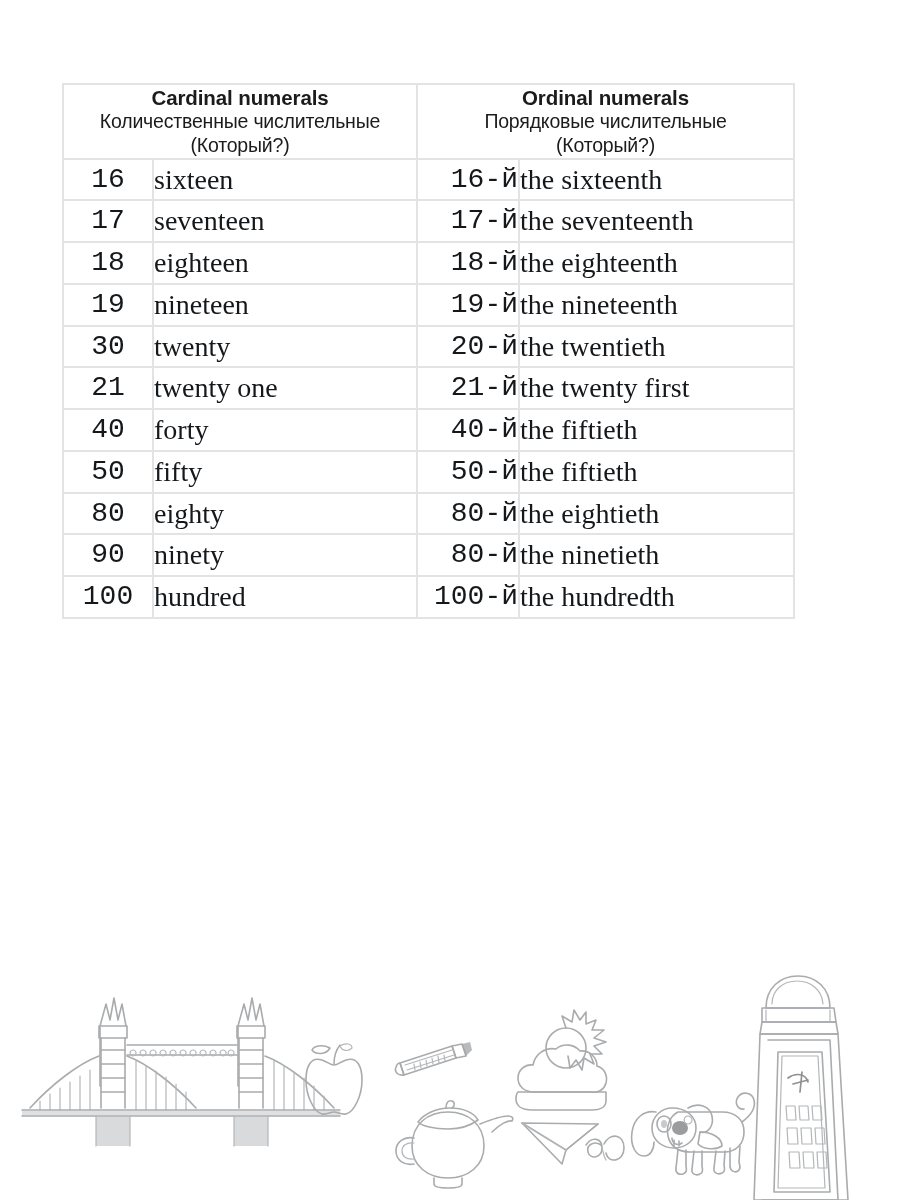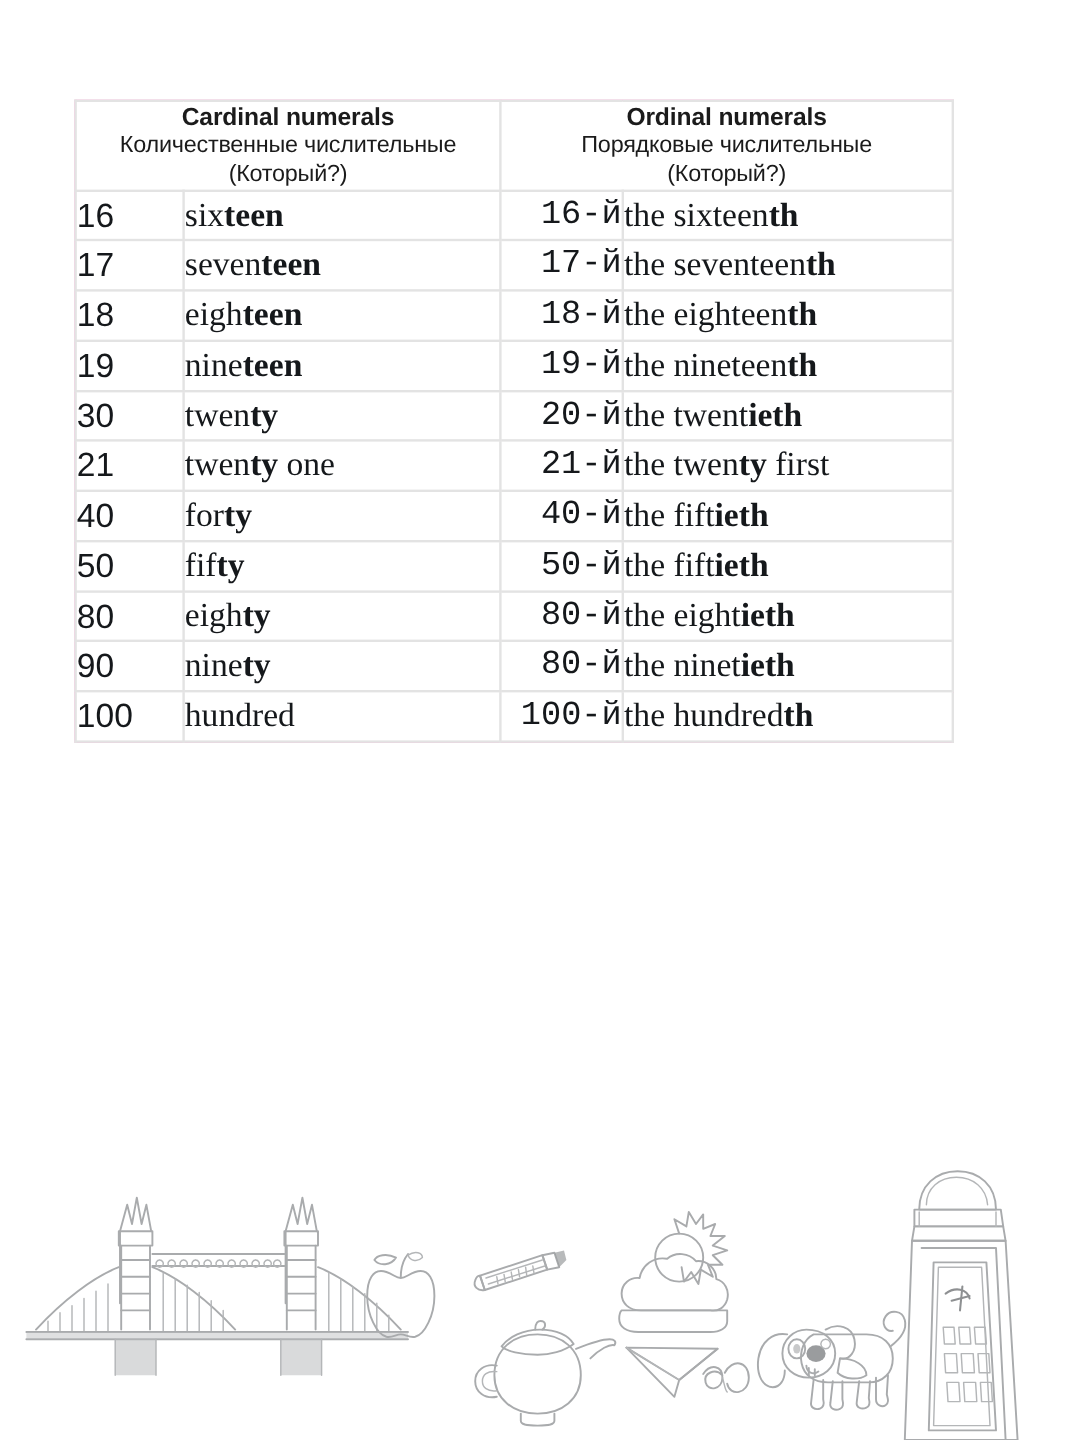--- a/index.html
+++ b/index.html
@@ -62,23 +62,23 @@
   }
   .hdr-q {
     font-weight: normal;
     font-size: 19.5px;
     display: block;
     letter-spacing: -0.2px;
   }
 
   
   .cell-num {
-    text-align: left;
+    text-align: center;
     padding: 4px 13px 7px 6px;
-    font-family: Liberation Sans, sans-serif;
+    font-family: Liberation Mono, monospace;
     font-size: 28px;
     color: #15181b;
     line-height: 1.42;
     white-space: nowrap;
   }
   .cell-word {
     text-align: left;
     padding: 4px 6px 7px 16px;
     font-family: "Liberation Serif", serif;
     font-size: 28px;
@@ -98,21 +98,21 @@
   .cell-oword {
     text-align: left;
     padding: 4px 6px 7px 16px;
     font-family: "Liberation Serif", serif;
     font-size: 28px;
     color: #15181b;
     line-height: 1.42;
     white-space: nowrap;
     margin-left: 14px;
   }
-  .b { font-weight: bold; text-align: right; }
+  .b { font-weight: normal; text-align: right; }
 
   
   #illustration-strip {
     position: absolute;
     left: 0;
     top: 960px;
     width: 900px;
     height: 240px;
   }
   #illustration-strip svg {

